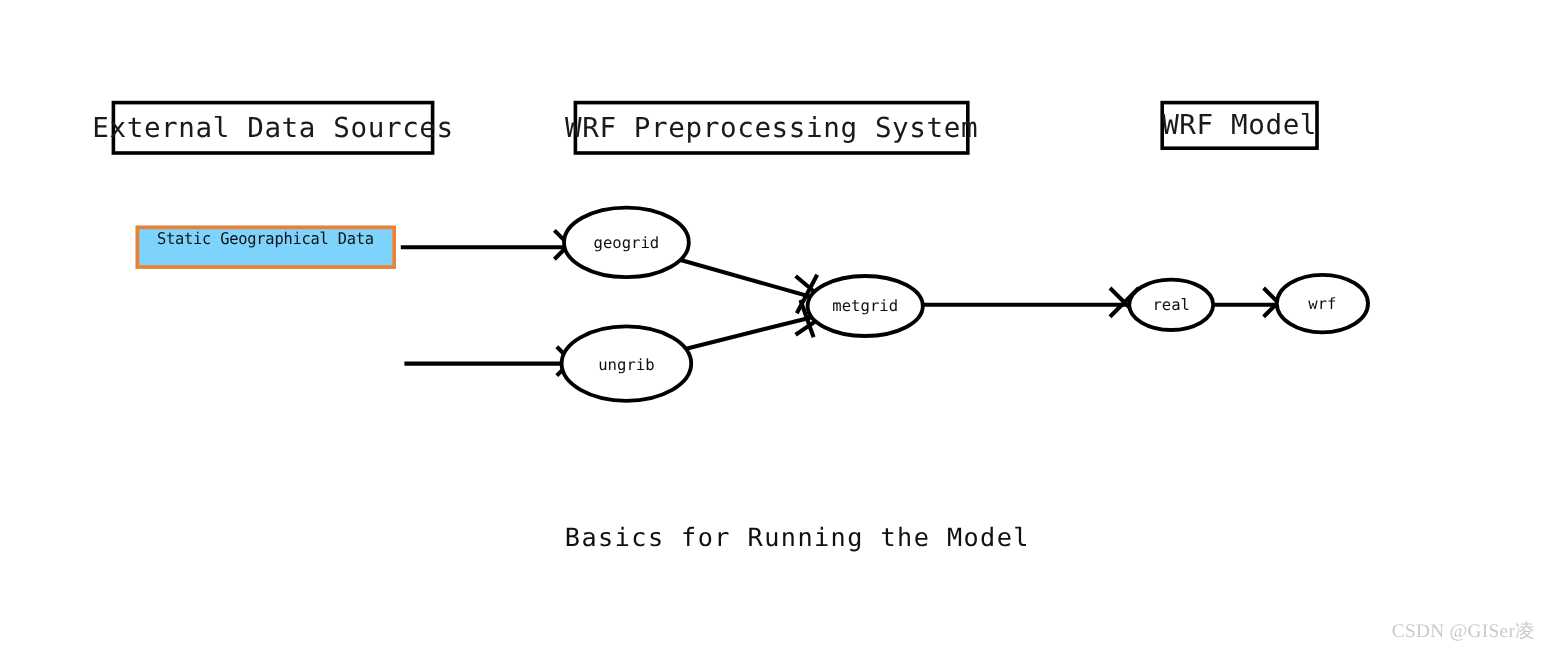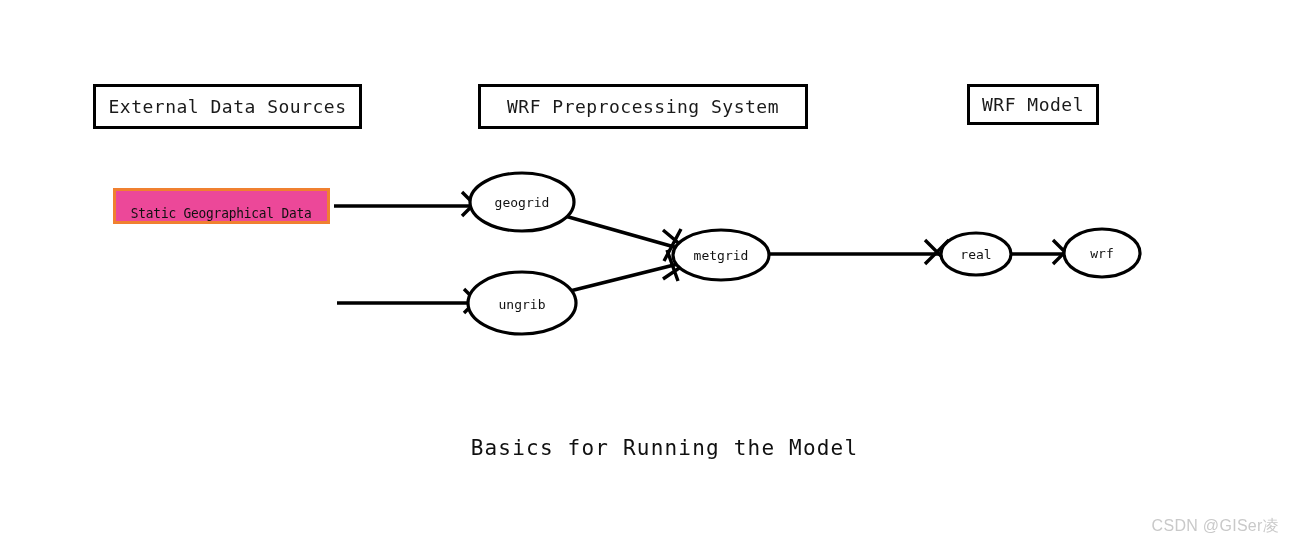--- a/index.html
+++ b/index.html
@@ -23,36 +23,36 @@
     border: 3px solid #000000;
     background: #ffffff;
     display: flex;
     align-items: center;
     justify-content: center;
     color: #1a1a1a;
     white-space: nowrap;
   }
   .group-box .glabel {
     font-family: "DejaVu Sans Mono", "Liberation Mono", monospace;
-    font-size: 18px;
+    font-size: 23px;
     letter-spacing: 0.5px;
   }
 
   #group-external { left: 93px;  top: 84px;  width: 269px; height: 45px; }
   #group-wps      { left: 478px; top: 84px;  width: 330px; height: 45px; }
   #group-wrf      { left: 967px; top: 84px;  width: 132px; height: 41px; }
 
   
   .data-box {
     position: absolute;
     box-sizing: border-box;
     border: 3px solid #f08030;
-    background: #ec4899;
+    background: #7dd3fc;
     display: flex;
-    align-items: flex-end;
+    align-items: flex-start;
     justify-content: center;
     color: #111111;
     white-space: nowrap;
   }
   .data-box .dlabel {
     font-family: "DejaVu Sans Mono", "Liberation Mono", monospace;
     font-size: 13.5px;
     letter-spacing: -0.2px;
     transform: scaleX(0.95);
   }
@@ -107,21 +107,21 @@
     letter-spacing: 1.2px;
     padding-left: 40px;
   }
 
   
   #watermark {
     position: absolute;
     right: 10px;
     bottom: 8px;
     color: #c9c9c9;
-    font-family: Liberation Sans, sans-serif;
+    font-family: Liberation Serif, serif;
     font-size: 16px;
     letter-spacing: 0.3px;
     user-select: none;
   }
 </style>
 </head>
 <body>
 
 <div id="canvas">
 

